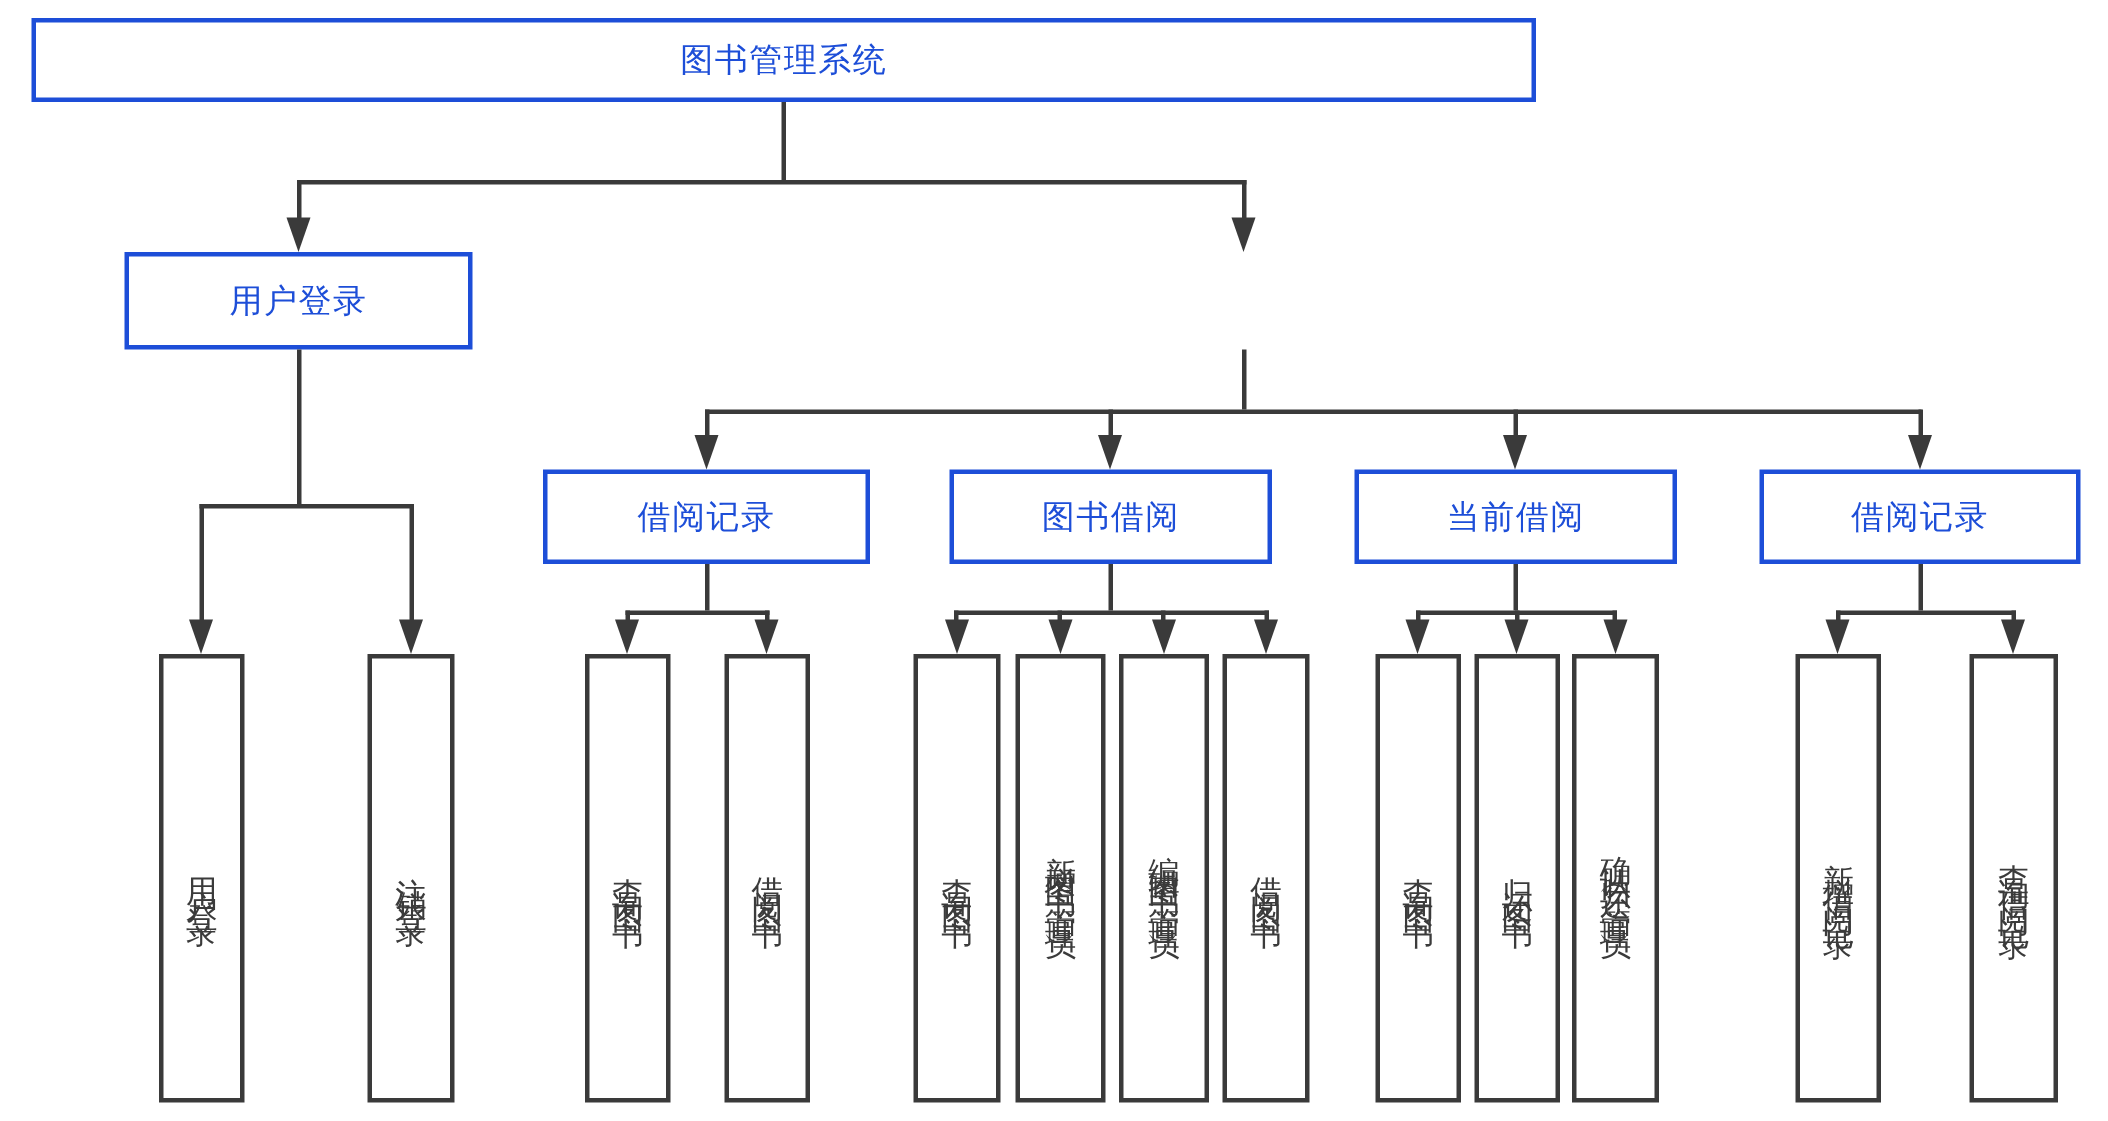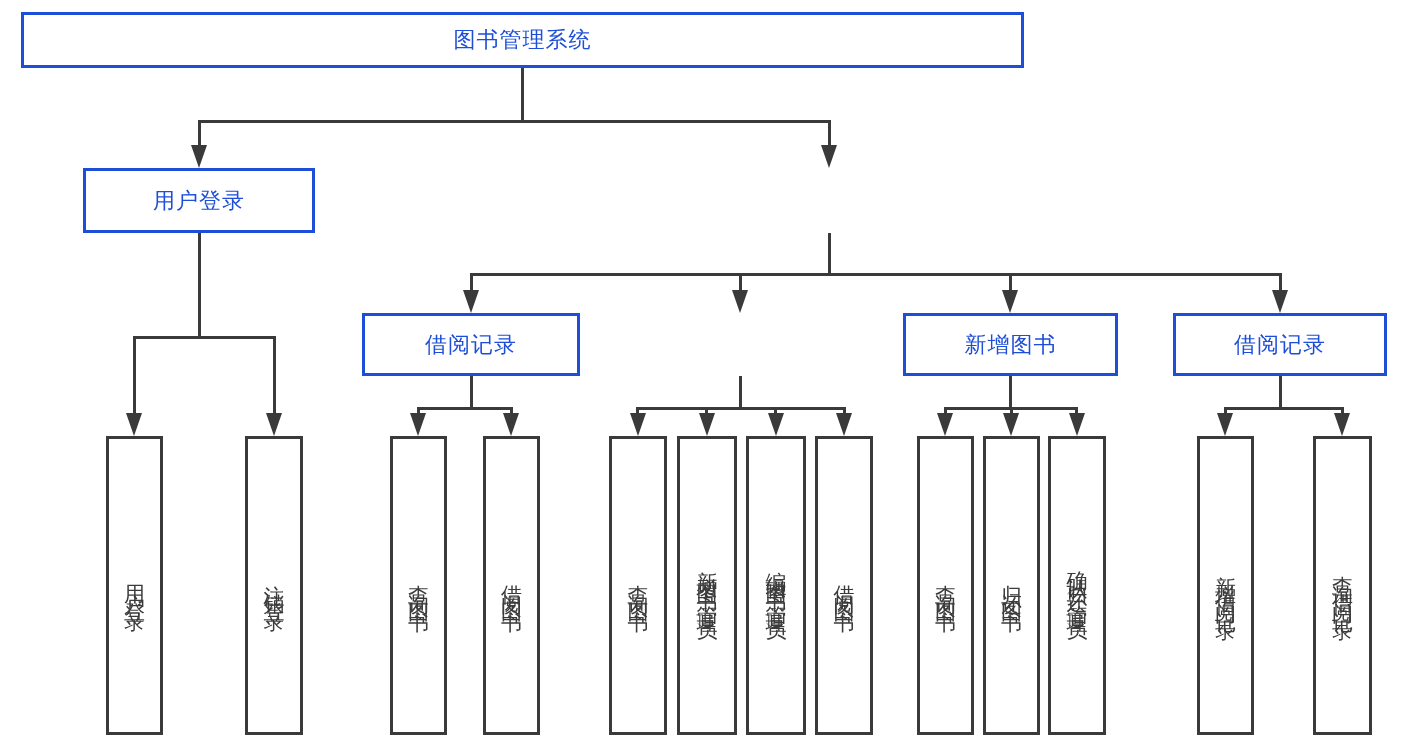--- a/index.html
+++ b/index.html
@@ -29,22 +29,25 @@
     <span>图书管理系统</span>
   </div>
 
   <div class="node" style="left:83px;top:168px;width:232px;height:65px;">
     <span>用户登录</span>
   </div>
 
   <div class="node" style="left:362px;top:313px;width:218px;height:63px;">
     <span>借阅记录</span>
   </div>
+  <div class="node" style="left:633px;top:313px;width:215px;height:63px;">
+    <span>图书借阅</span>
+  </div>
   <div class="node" style="left:903px;top:313px;width:215px;height:63px;">
-    <span>新增图书</span>
+    <span>当前借阅</span>
   </div>
   <div class="node" style="left:1173px;top:313px;width:214px;height:63px;">
     <span>借阅记录</span>
   </div>
 
   <div class="leaf" style="left:106px;width:57px;">
     <span>用户登录</span>
   </div>
   <div class="leaf" style="left:245px;width:58px;">
     <span>注销登录</span>

